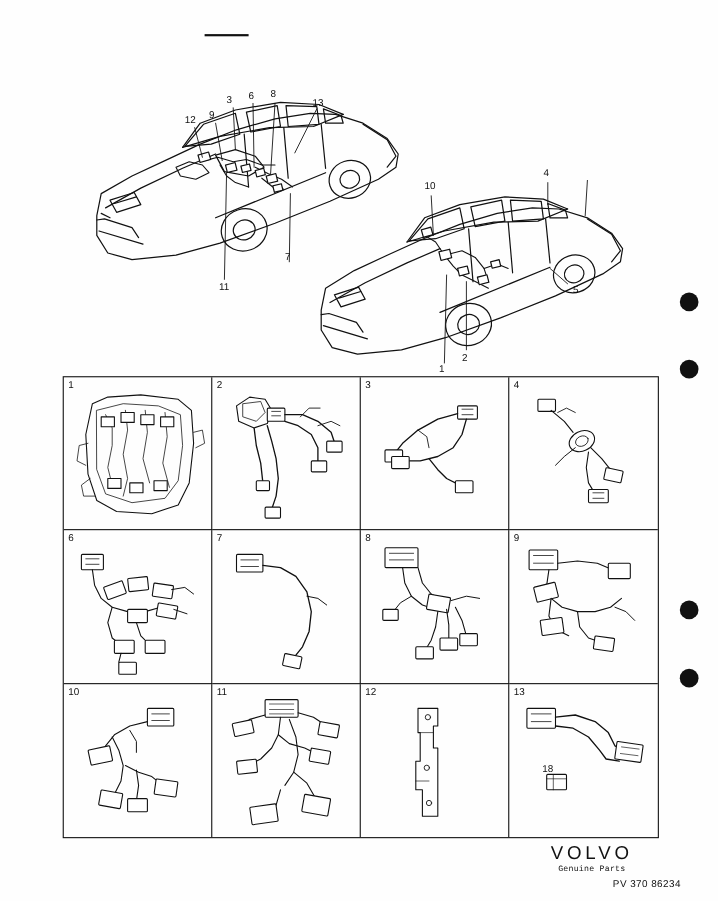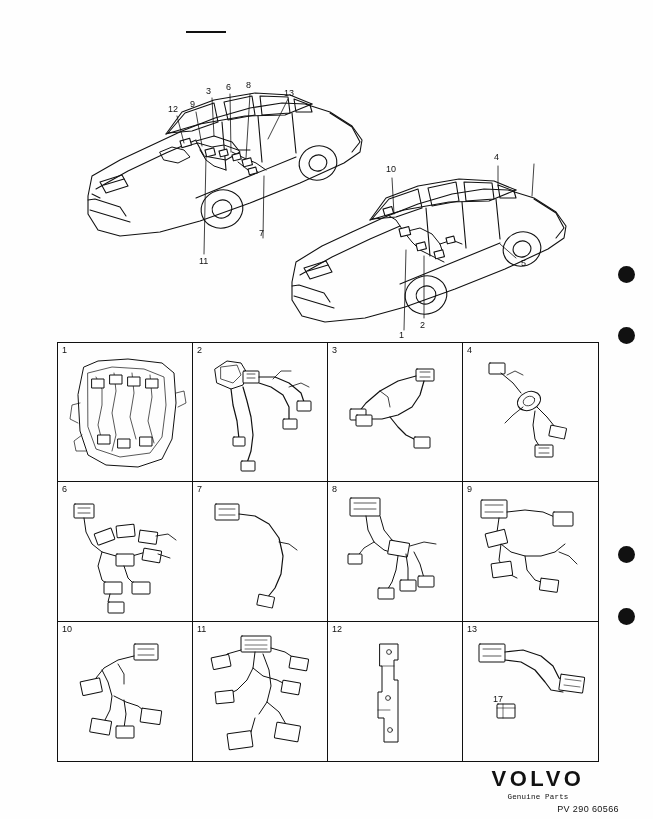--- a/index.html
+++ b/index.html
@@ -101,22 +101,22 @@
   
   .footer {
     position: absolute;
     right: 30px;
     top: 766px;
     text-align: center;
     width: 170px;
   }
   .volvo-word {
     font-family: "Liberation Sans", sans-serif;
-    font-weight: bold;
-    font-size: 22px;
+    font-weight: normal;
+    font-size: 17px;
     letter-spacing: 3.5px;
     color: #111;
   }
   .genuine {
     font-size: 7.5px;
     letter-spacing: .2px;
     color: #111;
     margin-top: 1px;
     font-family: Liberation Mono, monospace;
   }
@@ -456,34 +456,34 @@
         <circle cx="61" cy="30" r="2.4" stroke-width=".8"></circle>
         <circle cx="60" cy="76" r="2.4" stroke-width=".8"></circle>
         <circle cx="62" cy="108" r="2.4" stroke-width=".8"></circle>
         <path d="M54 44 L66 44" stroke-width=".6"></path>
         <path d="M50 88 L62 88" stroke-width=".6"></path>
       </svg>
     </div>
 
     <div class="cell">
       <span class="num">13</span>
-      <span class="sub-num" style="left:30px; top:72px;">17</span>
+      <span class="sub-num" style="left:30px; top:72px;">18</span>
       <svg width="135" height="139" viewBox="0 0 135 139" fill="none" stroke="#111" stroke-width="1" stroke-linejoin="round" stroke-linecap="round">
         <rect x="16" y="22" width="26" height="18" rx="1" fill="#fff"></rect>
         <path d="M20 27 L38 27 M20 34 L38 34" stroke-width=".7"></path>
         <path d="M42 30 L60 28 L78 34 L90 44 L96 56 L104 60" stroke-width="1.2"></path>
         <path d="M42 38 L58 40 L72 48 L82 60 L88 68 L100 70" stroke-width="1.2"></path>
         <rect x="98" y="52" width="24" height="16" rx="1" transform="rotate(8 98 52)" fill="#fff"></rect>
         <path d="M102 57 L118 59 M101 63 L117 65" stroke-width=".6"></path>
         <rect x="34" y="82" width="18" height="14" rx="1" fill="#fff"></rect>
         <path d="M34 86 L52 86" stroke-width=".6"></path>
         <path d="M40 82 L40 96" stroke-width=".6"></path>
       </svg>
     </div>
   </div>
 
   <div class="footer">
     <div class="volvo-word">VOLVO</div>
     <div class="genuine">Genuine Parts</div>
-    <div class="partno">PV 290  60566</div>
+    <div class="partno">PV 370  86234</div>
   </div>
 
 </div>
 
 </body></html>

